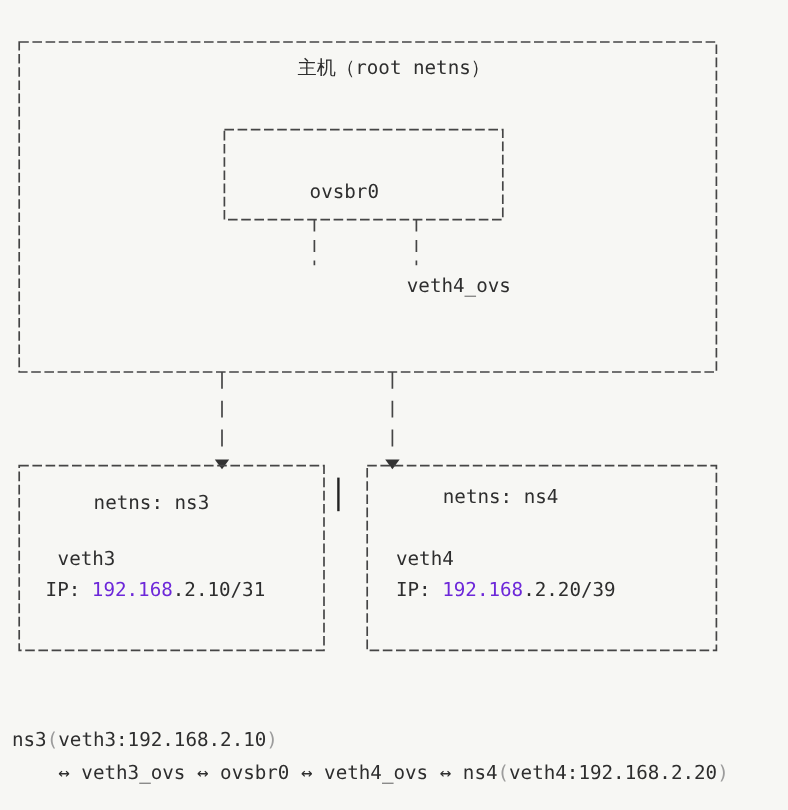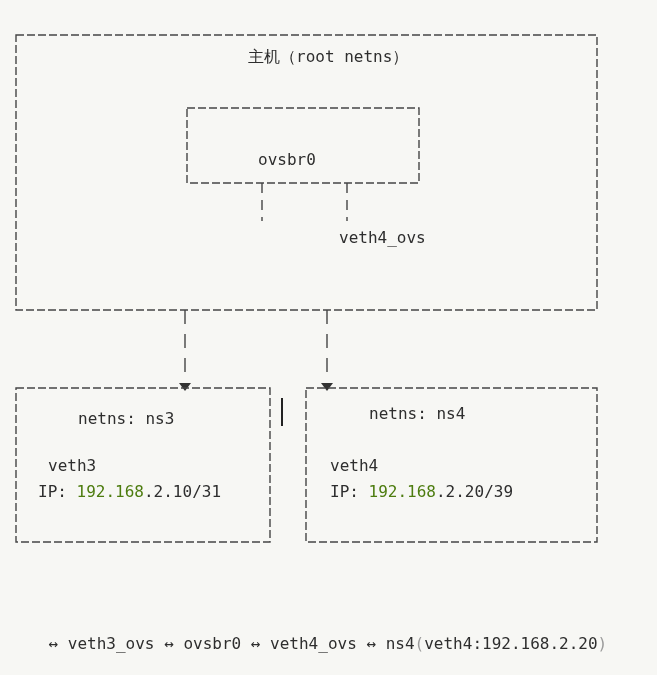--- a/index.html
+++ b/index.html
@@ -24,21 +24,21 @@
   .arrowhead { fill: #333333; stroke: none; }
   .lbl {
     position: absolute;
     font-family: "DejaVu Sans Mono", monospace;
     font-size: 16px;
     line-height: 26px;
     color: #2e2e2e;
     white-space: pre;
   }
   .muted { color: #9c9c9c; }
-  .hl { color: #4d7c0f; }
+  .hl { color: #6d28d9; }
 </style>
 </head>
 <body>
 
 <div class="canvas">
 
   <svg class="linework" viewBox="0 0 657 675" aria-hidden="true">
 
     <rect class="dashedbox" x="16" y="35" width="581" height="275"></rect>
 
@@ -66,16 +66,17 @@
 
   <div class="lbl" style="left:78px; top:406px;">netns: ns3</div>
   <div class="lbl" style="left:38px; top:453px;margin-left:10px;">veth3</div>
   <div class="lbl" style="left:38px; top:479px;"><span>IP: </span><span class="hl">192.168</span><span>.2.10/31</span></div>
 
   <div class="lbl" style="left:369px; top:401px;text-align:center;">netns: ns4</div>
   <div class="lbl" style="left:330px; top:453px;">veth4</div>
   <div class="lbl" style="left:330px; top:479px;"><span>IP: </span><span class="hl">192.168</span><span>.2.20/39</span></div>
 
 
+  <div class="lbl" style="left:10px; top:604px;"><span>ns3</span><span class="muted">(</span><span>veth3:192.168.2.10</span><span class="muted">)</span></div>
 
   <div class="lbl" style="left:10px; top:631px;"><span>    </span><span>↔ veth3_ovs ↔ ovsbr0 ↔ veth4_ovs ↔ ns4</span><span class="muted">(</span><span>veth4:192.168.2.20</span><span class="muted">)</span></div>
 
 </div>
 
 </body></html>

